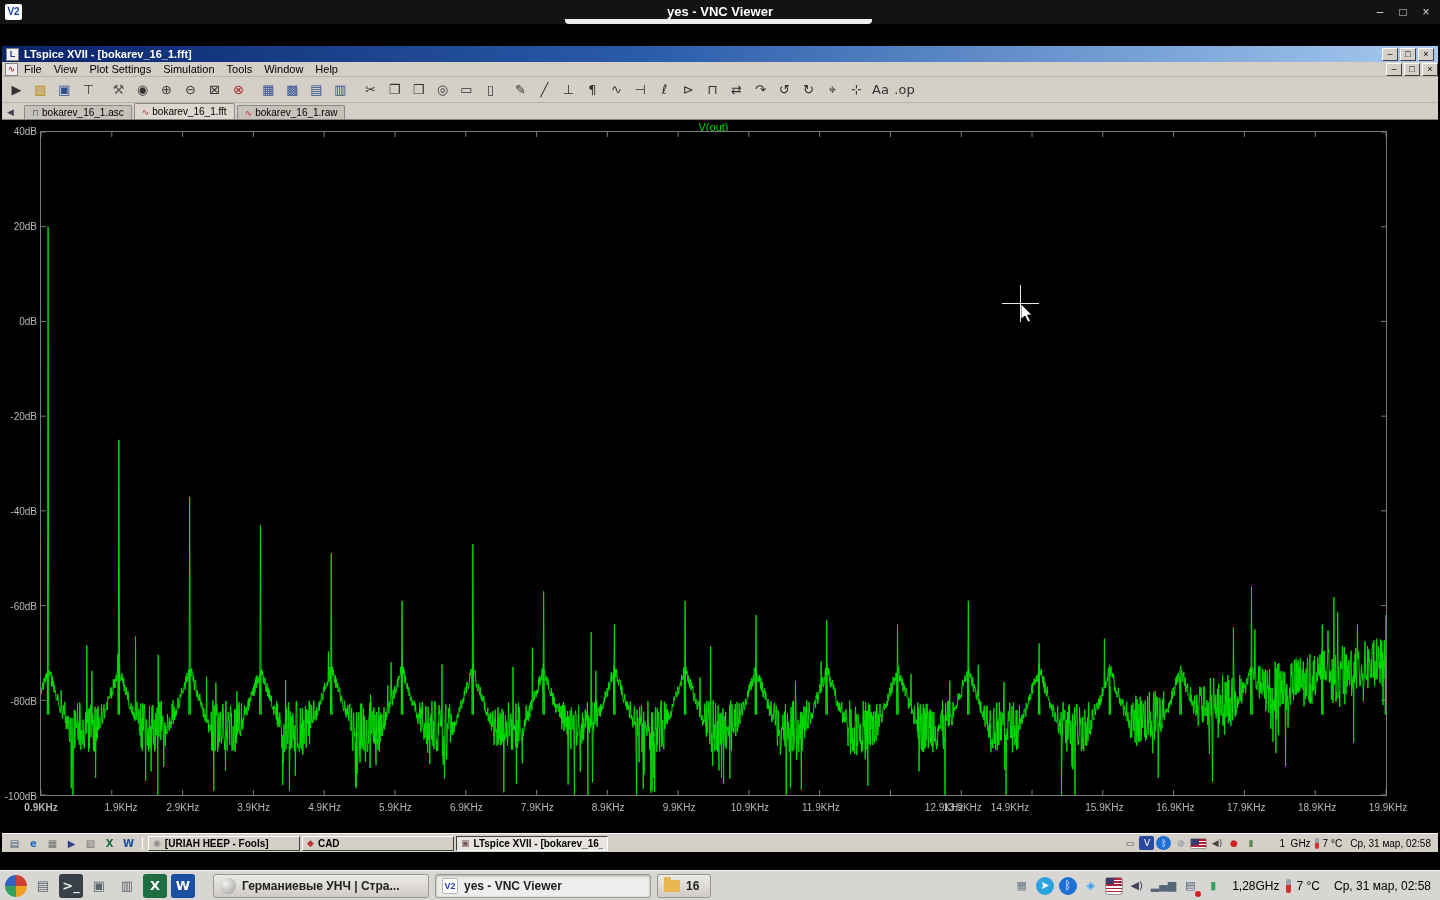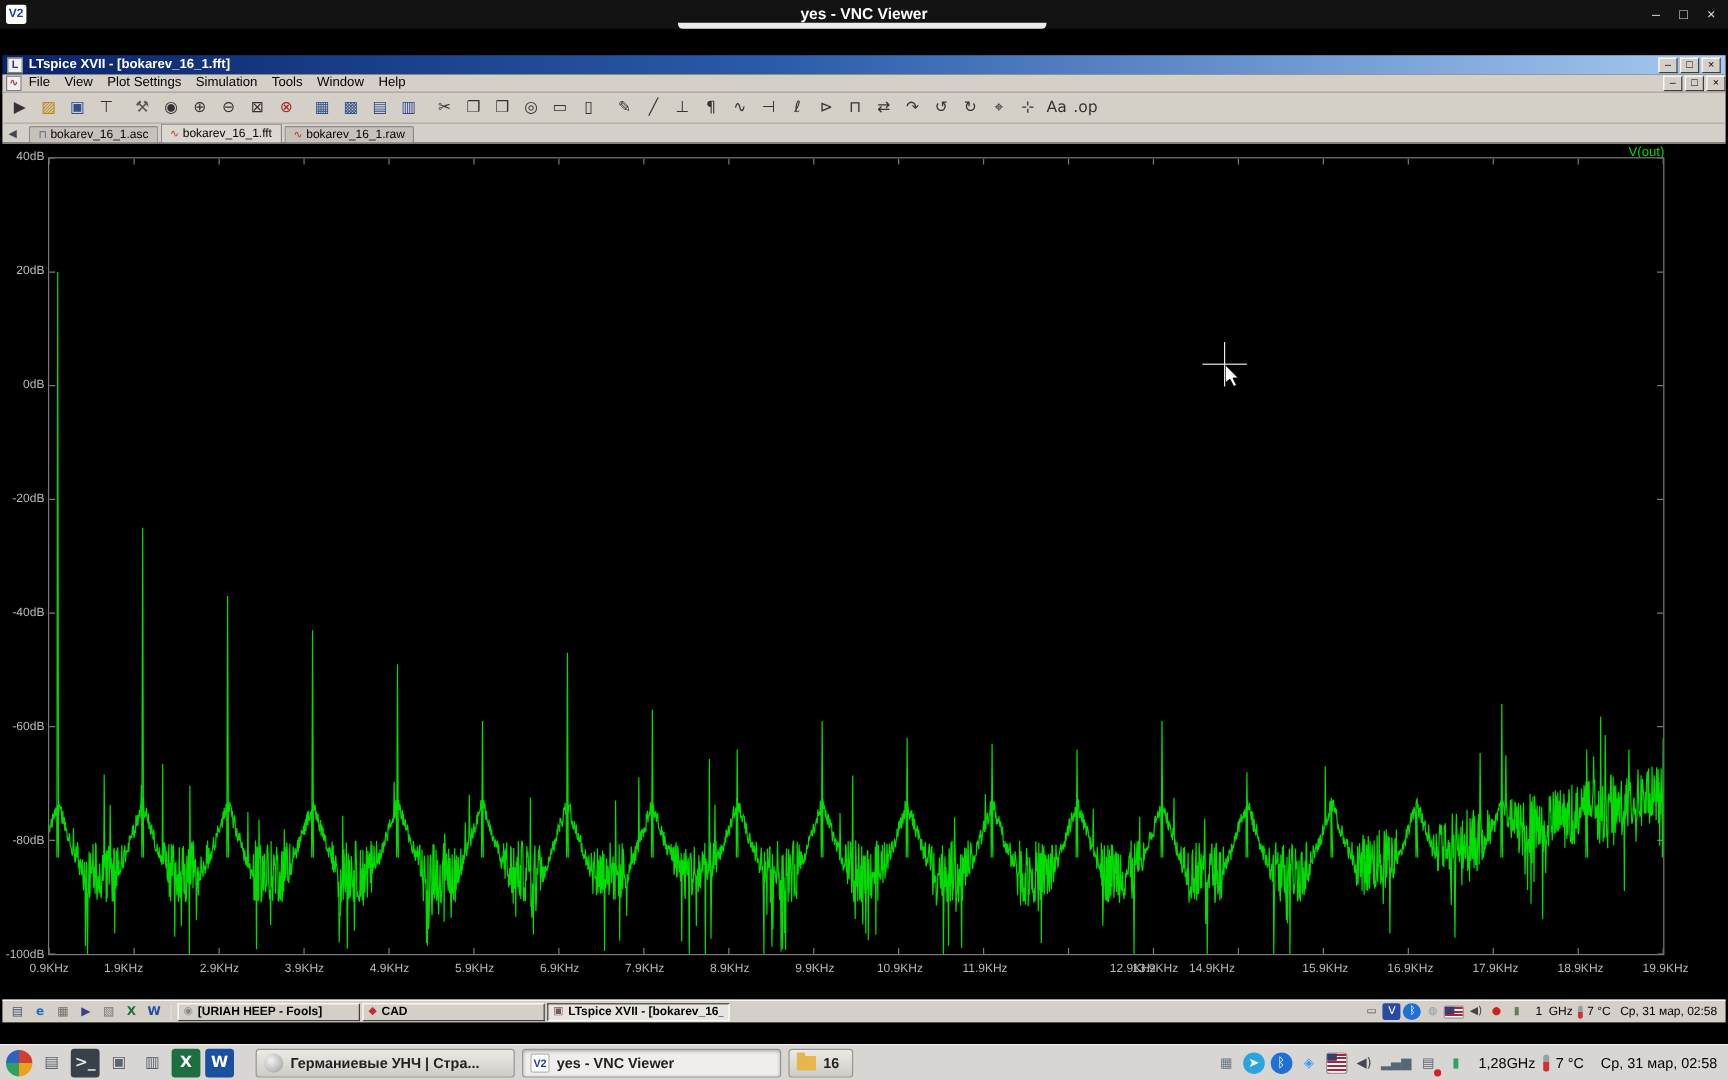--- a/index.html
+++ b/index.html
@@ -43,21 +43,21 @@
     display:flex;align-items:flex-end;padding-left:22px;}
   .tab-scroll{position:absolute;left:5px;bottom:2px;font-size:9px;color:#445;}
   #tabs{display:flex;align-items:flex-end;}
   .tab{height:14px;display:flex;align-items:center;gap:3px;padding:0 7px;font-size:10px;
     background:#c6c2ba;border:1px solid #8a8a8a;border-bottom:none;border-radius:2px 2px 0 0;margin-right:2px;white-space:nowrap;}
   .tab.active{background:#dcd8d0;height:16px;}
   .tab-icon{font-size:9px;font-family:"DejaVu Sans",sans-serif;}
 
   
   #plotpane{position:absolute;left:2px;top:119px;width:1436px;height:699px;background:#000;border-top:1px solid #808080;}
-  #trace-label{position:absolute;left:38px;width:1347px;top:1px;text-align:right;color:#00dd00;font-size:11px;}
+  #trace-label{position:absolute;left:38px;width:1347px;top:1px;text-align:center;color:#00dd00;font-size:11px;}
   #plotbox{position:absolute;left:38px;top:11px;width:1347px;height:665px;border:1px solid #7a7a7a;background:#000;}
   #trace-svg{position:absolute;left:0;top:0;width:100%;height:100%;}
   .ylab{position:absolute;left:0;width:35px;text-align:right;color:#b8b8b8;font-size:10px;transform:translateY(-50%);}
   .xlab{position:absolute;top:682px;transform:translateX(-50%);color:#b8b8b8;font-size:10px;white-space:nowrap;}
 
   #statusbar{position:absolute;left:2px;top:818px;width:1436px;height:15px;background:#d4d0c8;
     display:flex;align-items:center;gap:12px;padding-left:8px;font-size:10px;border-top:1px solid #fff;}
 
   
   #rtaskbar{position:absolute;left:2px;top:833px;width:1436px;height:19px;background:#d4d0c8;border-top:1px solid #fff;
@@ -274,22 +274,22 @@
         <div class="ylab" style="top: 11px;">40dB</div>
         <div class="ylab" style="top: 106px;">20dB</div>
         <div class="ylab" style="top: 201px;">0dB</div>
         <div class="ylab" style="top: 296px;">-20dB</div>
         <div class="ylab" style="top: 391px;">-40dB</div>
         <div class="ylab" style="top: 486px;">-60dB</div>
         <div class="ylab" style="top: 581px;">-80dB</div>
         <div class="ylab" style="top: 676px;">-100dB</div>
       </div>
     <div id="xlabels">
-        <div class="xlab" style="left: 39px;">0.9KHz</div>
-        <div class="xlab" style="left: 101px;">1.9KHz</div>
+        <div class="xlab" style="left: 39px; font-weight: bold;">0.9KHz</div>
+        <div class="xlab" style="left: 119px;">1.9KHz</div>
         <div class="xlab" style="left: 180.789px;">2.9KHz</div>
         <div class="xlab" style="left: 251.684px;">3.9KHz</div>
         <div class="xlab" style="left: 322.579px; text-align: center;">4.9KHz</div>
         <div class="xlab" style="left: 393.474px;">5.9KHz</div>
         <div class="xlab" style="left: 464.368px;">6.9KHz</div>
         <div class="xlab" style="left: 535.263px;">7.9KHz</div>
         <div class="xlab" style="left: 606.158px;">8.9KHz</div>
         <div class="xlab" style="left: 677.053px;">9.9KHz</div>
         <div class="xlab" style="left: 747.947px;">10.9KHz</div>
         <div class="xlab" style="left: 818.842px;">11.9KHz</div>
@@ -334,21 +334,21 @@
     <span id="r-tray" class="row">
         <span class="tray-ic" style="color: rgb(74, 90, 106);">▭</span>
         <span class="tray-ic" style="color: rgb(255, 255, 255); background: rgb(42, 74, 160);">V</span>
         <span class="tray-ic round" style="color: rgb(255, 255, 255); background: rgb(31, 112, 212);">ᛒ</span>
         <span class="tray-ic" style="color: rgb(136, 153, 170);">◍</span>
         <span class="tray-ic flagus"></span>
         <span class="tray-ic" style="color: rgb(68, 68, 68);">◀)</span>
         <span class="tray-ic" style="color: rgb(204, 34, 34);">●</span>
         <span class="tray-ic" style="color: rgb(85, 136, 85);">▮</span>
       </span>
-    <span style="margin-left:6px;">
+    <span style="margin-left:19px;">
       <span>1</span>&nbsp;&nbsp;<span>GHz</span>
     </span>
     <span class="thermo"></span>
     <span>7 °C</span>
     <span style="margin:0 3px 0 6px;">Ср, 31 мар, 02:58</span>
   </div>
 
   <div id="htaskbar">
     <span id="h-launchers" class="row" style="gap:4px;">
         <span class="h-launch multi"></span>

